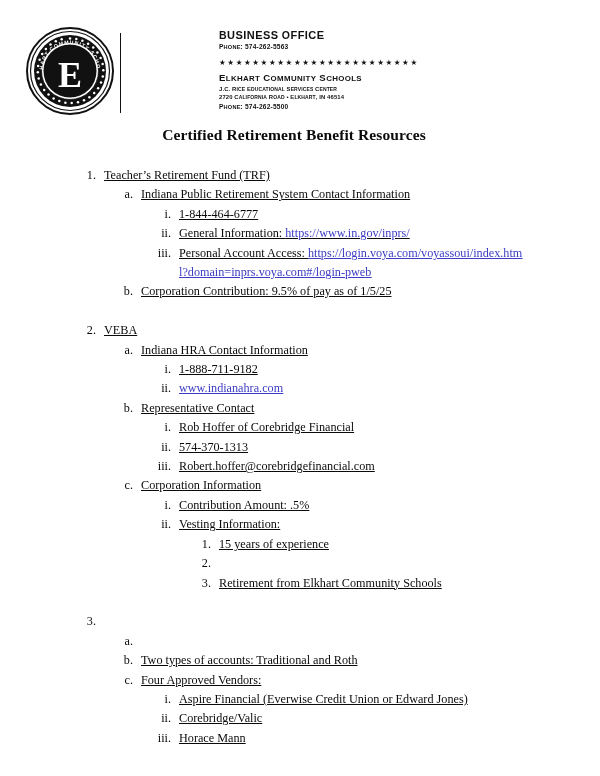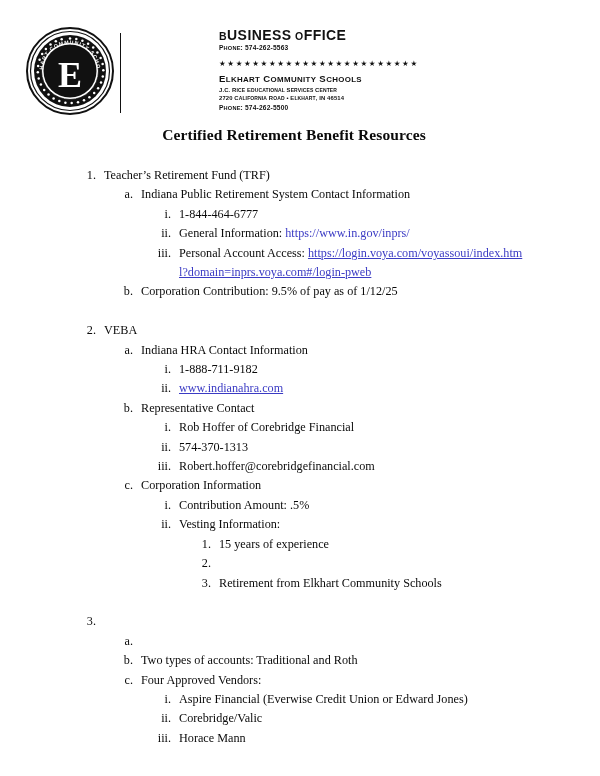--- a/index.html
+++ b/index.html
@@ -50,21 +50,21 @@
     font-family: "Liberation Sans", "DejaVu Sans", sans-serif;
     color: #111111;
   }
 
   .lh-office {
     font-size: 10.5px;
     font-weight: 700;
     letter-spacing: 0.45px;
     line-height: 12px;
   }
-  .lh-office .sc { font-size: 14px; }
+  .lh-office .sc { font-size: 11px; }
 
   .lh-phone1 {
     font-size: 6.6px;
     font-weight: 700;
     letter-spacing: 0.2px;
     line-height: 9px;
     margin-top: 1px;
   }
   .lh-phone1 .sc { font-size: 5.6px; }
 
@@ -128,21 +128,21 @@
   .li {
     position: relative;
     display: flex;
     align-items: flex-start;
   }
   .marker {
     flex: 0 0 auto;
     text-align: right;
     white-space: nowrap;
   }
-  .content { flex: 1 1 auto; }
+  .content { flex: 1 1 auto; text-decoration: underline; }
 
   
   .lvl1 > .marker { width: 96px; padding-right: 8px; }
   .lvl2 > .marker { width: 133px; padding-right: 8px; }
   .lvl3 > .marker { width: 171px; padding-right: 8px; }
   .lvl4 > .marker { width: 211px; padding-right: 8px; }
 
   .lvl1 > .content { max-width: 420px; }
   .lvl2 > .content { max-width: 390px; }
   .lvl3 > .content { max-width: 352px; }
@@ -270,21 +270,21 @@
   <div class="li lvl3">
     <span class="marker">iii.</span>
     <span class="content">
       <span>Personal Account Access:</span>
       <a class="link ul wrapurl" href="#">https://login.voya.com/voyassoui/index.html?domain=inprs.voya.com#/login-pweb</a>
     </span>
   </div>
 
   <div class="li lvl2">
     <span class="marker">b.</span>
-    <span class="content">Corporation Contribution: 9.5% of pay as of 1/12/25</span>
+    <span class="content">Corporation Contribution: 9.5% of pay as of 1/5/25</span>
   </div>
 
   <div class="gap"></div>
 
   <div class="li lvl1">
     <span class="marker">2.</span>
     <span class="content">VEBA</span>
   </div>
 
   <div class="li lvl2">

